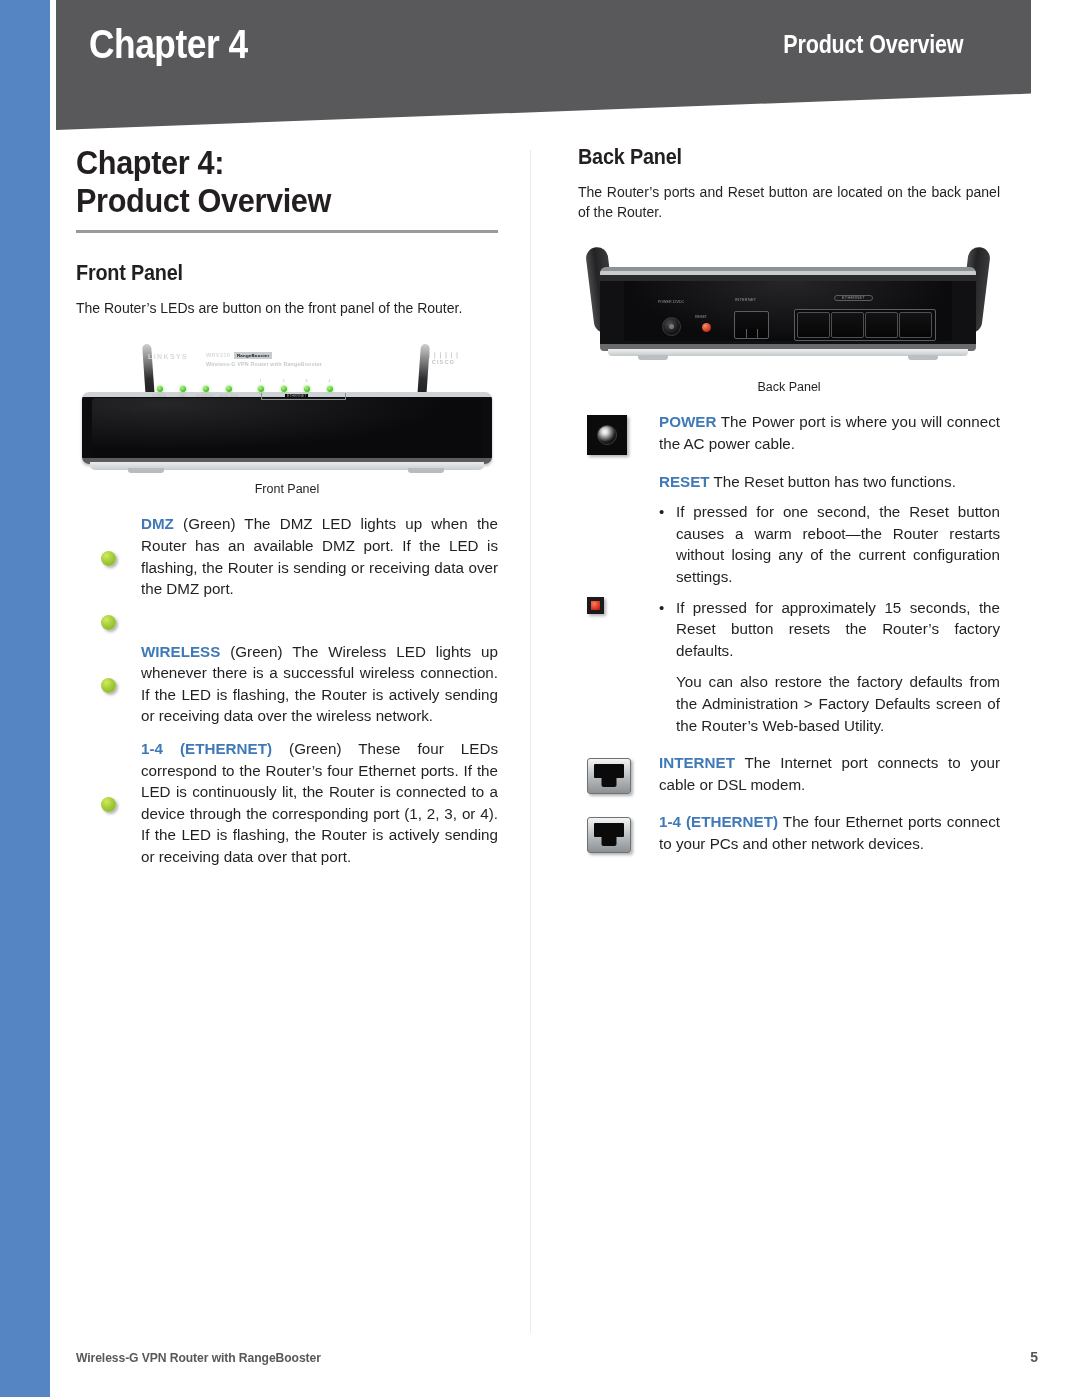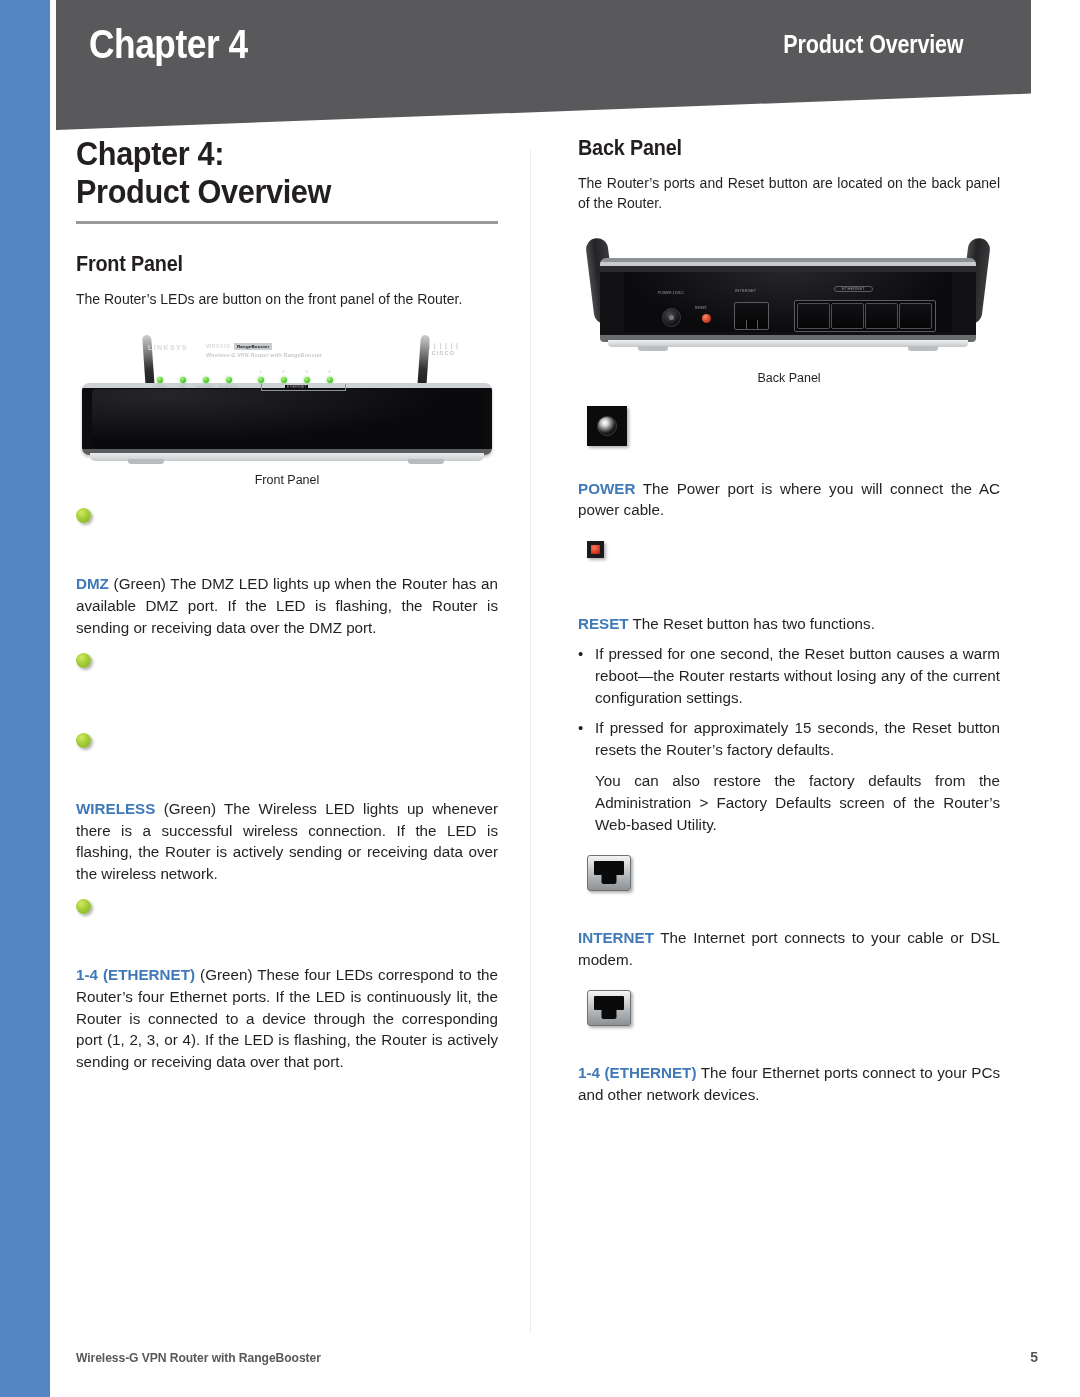--- a/index.html
+++ b/index.html
@@ -56,21 +56,21 @@
     font-size: 25px;
     font-weight: bold;
     letter-spacing: -0.2px;
     transform: scaleX(0.86);
     transform-origin: right top;
   }
 
   
   .col {
     position: absolute;
-    top: 135px;
+    top: 144px;
     width: 422px;
   }
   .col-left  { left: 76px; }
   .col-right { left: 578px; }
 
   .col-divider {
     position: absolute;
     left: 530px;
     top: 150px;
     width: 1px;
@@ -365,23 +365,22 @@
     top: 110px; height: 5px; width: 30px;
     background: #bcbfc1; border-radius: 0 0 3px 3px;
   }
   .rb-foot.l { left: 60px; }
   .rb-foot.r { right: 62px; }
 
   
   .def-list { margin-top: 17px; }
   .def-row {
     display: flex;
-    align-items: flex-start;
+    align-items: center;
     margin-bottom: 11px;
-    flex-direction: column;
   }
   .def-icon-slot {
     flex: 0 0 65px;
     display: flex;
     justify-content: center;
     padding-top: 4px;
   }
   .def-text {
     flex: 1 1 auto;
     font-size: 15.2px;

